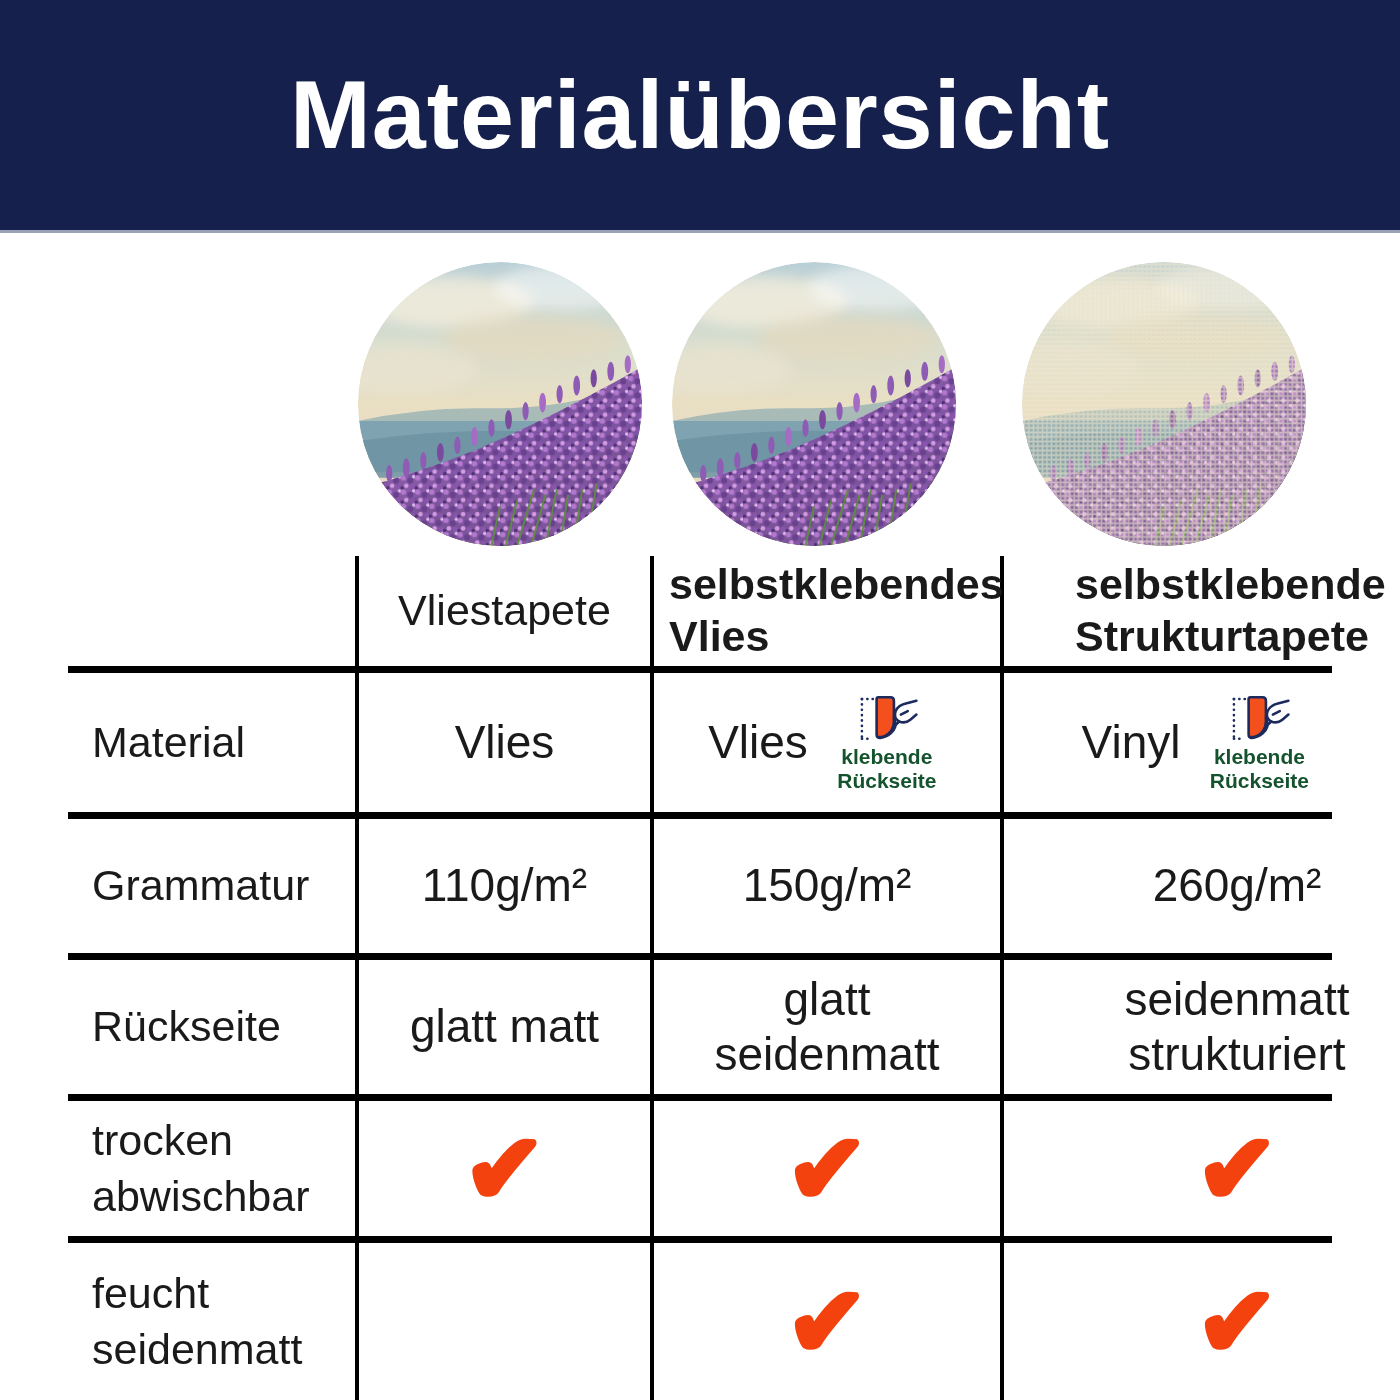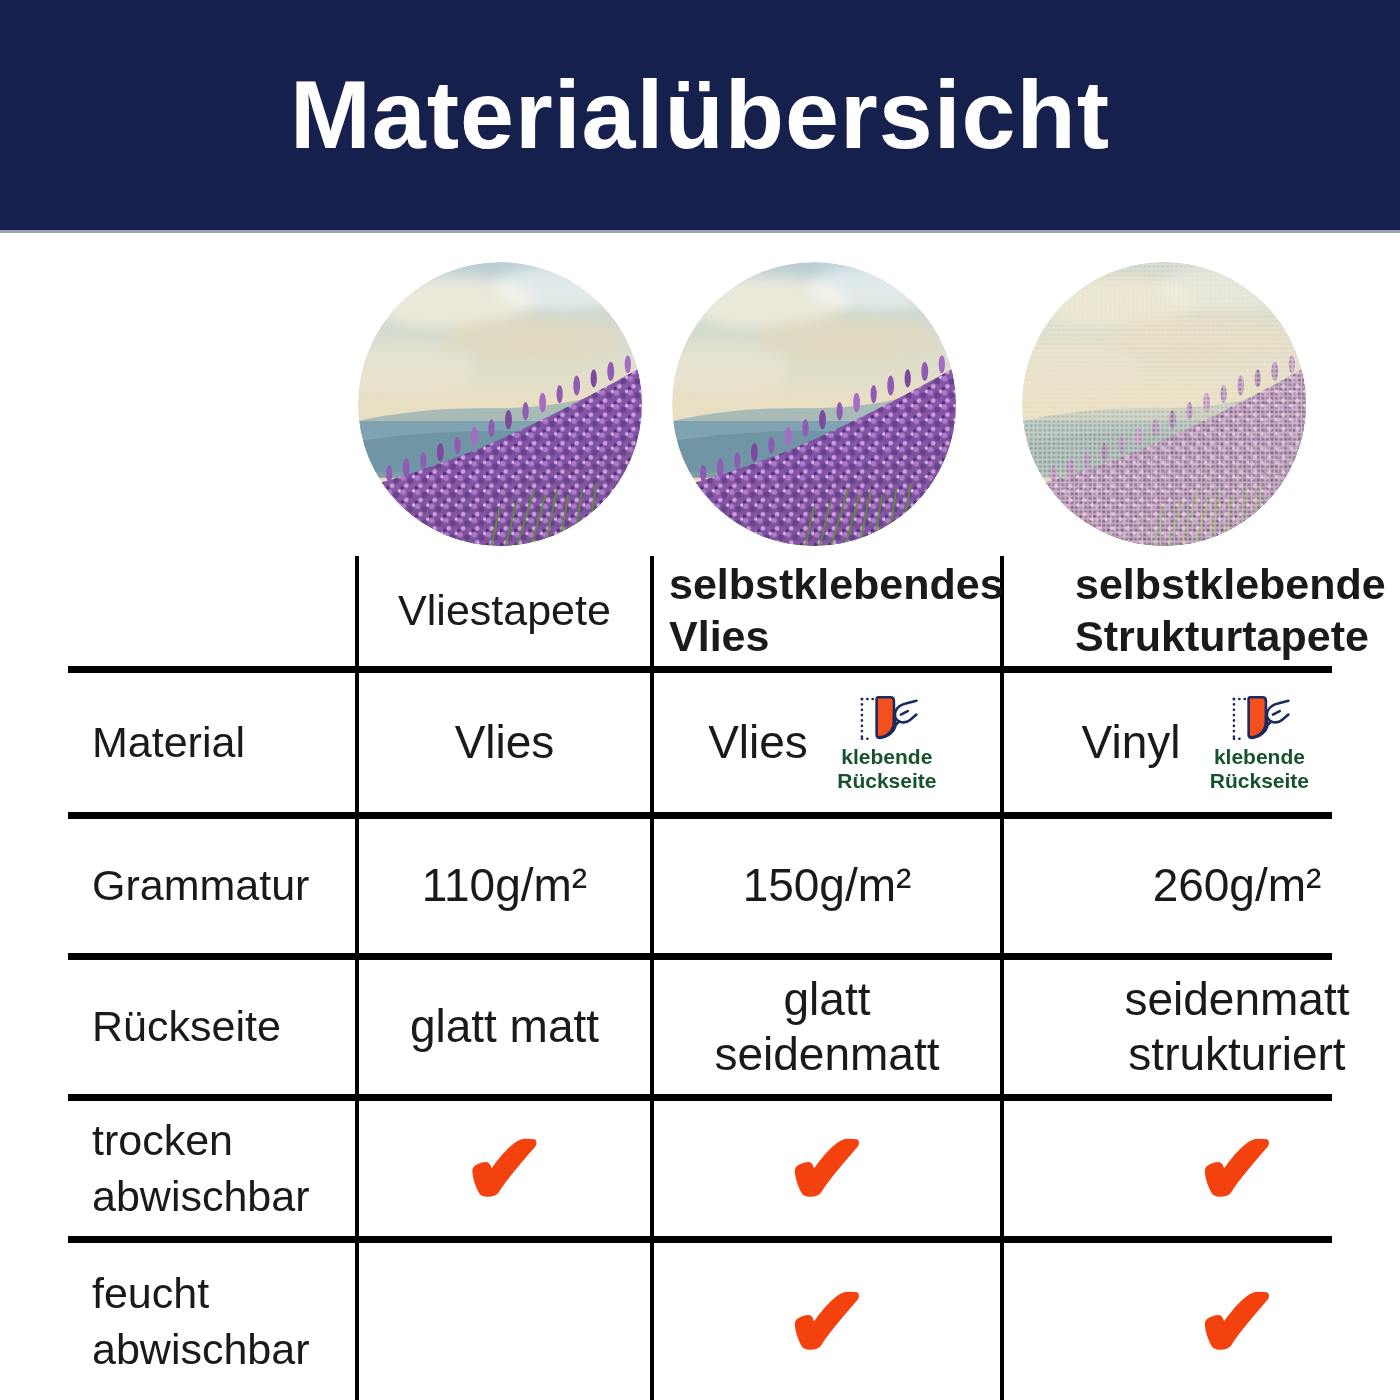--- a/index.html
+++ b/index.html
@@ -233,20 +233,20 @@
   <span class="check">✔</span>
 </div>
 <div class="cell r4 c2">
   <span class="check">✔</span>
 </div>
 <div class="cell r4 c3">
   <span class="check">✔</span>
 </div>
 
 <div class="cell r5 cL label">feucht
-abwischbar</div>
+seidenmatt</div>
 <div class="cell r5 c1"></div>
 <div class="cell r5 c2">
   <span class="check">✔</span>
 </div>
 <div class="cell r5 c3">
   <span class="check">✔</span>
 </div>
 
 </body></html>

